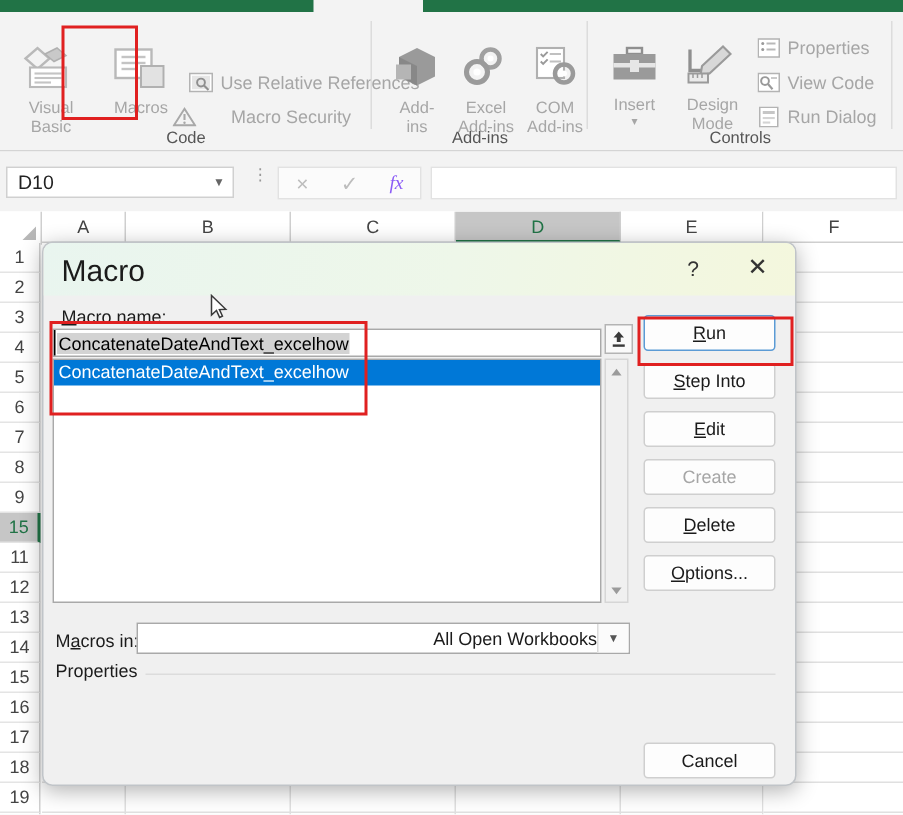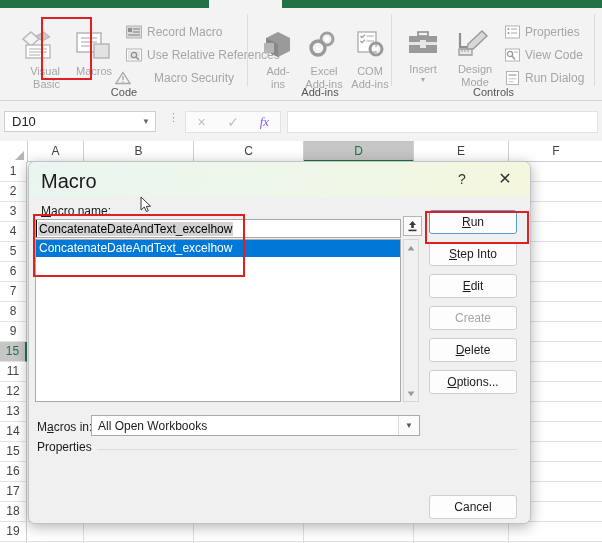--- a/index.html
+++ b/index.html
@@ -390,20 +390,21 @@
   }
   #macros-in-select {
     position: absolute;
     left: 62px; top: 253px;
     width: 329px; height: 21px;
     background: #ffffff;
     border: 1px solid #a9a9a9;
     box-sizing: border-box;
     display: flex;
     align-items: center;
+    text-align: right;
   }
   #macros-in-select .ms-text {
     flex: 1;
     padding-left: 6px;
     font-size: 12px;
     color: #1b1b1b;
   }
   #macros-in-select .ms-arrow {
     width: 20px;
     height: 100%;
@@ -455,21 +456,21 @@
 </head>
 <body>
 
 <div id="ribbon-strip"></div>
 <div id="ribbon-tab-active"></div>
 
 <div id="ribbon">
 
   <div class="ribbon-group" style="left:0; width:248px;">
 
-    <div class="big-btn" style="left:8px; top:22px; width:52px;text-align:right;">
+    <div class="big-btn" style="left:8px; top:22px; width:52px;">
       <span class="glyph">
         <svg width="40" height="30" viewBox="0 0 40 30">
           <path d="M3 9 L11 2 L19 9 L11 16 Z" fill="none" stroke="#b9b9b9" stroke-width="1.6"></path>
           <path d="M16 6 L24 2 L30 7 L22 11 Z" fill="#c9c9c9" stroke="#b0b0b0" stroke-width="1"></path>
           <rect x="6" y="15" width="24" height="13" fill="#fff" stroke="#b9b9b9" stroke-width="1.4"></rect>
           <line x1="9" y1="19" x2="27" y2="19" stroke="#c4c4c4" stroke-width="1.4"></line>
           <line x1="9" y1="22" x2="27" y2="22" stroke="#c4c4c4" stroke-width="1.4"></line>
           <line x1="9" y1="25" x2="20" y2="25" stroke="#c4c4c4" stroke-width="1.4"></line>
         </svg>
       </span>
@@ -483,32 +484,20 @@
           <rect x="5" y="3" width="24" height="19" fill="#fff" stroke="#b9b9b9" stroke-width="1.6"></rect>
           <line x1="9" y1="8" x2="25" y2="8" stroke="#c4c4c4" stroke-width="1.6"></line>
           <line x1="9" y1="12" x2="25" y2="12" stroke="#c4c4c4" stroke-width="1.6"></line>
           <line x1="9" y1="16" x2="19" y2="16" stroke="#c4c4c4" stroke-width="1.6"></line>
           <rect x="22" y="14" width="15" height="14" fill="#e2e2e2" stroke="#b0b0b0" stroke-width="1.3"></rect>
         </svg>
       </span>
       <span>Macros</span>
     </div>
 
-    <div class="small-btn" style="left:126px; top:16px;">
-      <span class="sicon">
-        <svg width="16" height="14" viewBox="0 0 16 14">
-          <rect x="0.5" y="1" width="15" height="12" fill="#d9d9d9" stroke="#b3b3b3"></rect>
-          <rect x="2" y="3" width="4" height="4" fill="#8f8f8f"></rect>
-          <line x1="7" y1="4" x2="14" y2="4" stroke="#8f8f8f" stroke-width="1.2"></line>
-          <line x1="7" y1="7" x2="14" y2="7" stroke="#8f8f8f" stroke-width="1.2"></line>
-          <line x1="2" y1="10" x2="14" y2="10" stroke="#8f8f8f" stroke-width="1.2"></line>
-        </svg>
-      </span>
-      <span>Record Macro</span>
-    </div>
 
     <div class="small-btn" style="left:126px; top:39px;">
       <span class="sicon">
         <svg width="16" height="14" viewBox="0 0 16 14">
           <rect x="0.5" y="1" width="15" height="12" fill="#fff" stroke="#b3b3b3"></rect>
           <rect x="2" y="2.5" width="12" height="9" fill="#e6e6e6"></rect>
           <circle cx="8" cy="7" r="2.6" fill="none" stroke="#8f8f8f" stroke-width="1.3"></circle>
           <line x1="10" y1="9" x2="13" y2="12" stroke="#8f8f8f" stroke-width="1.4"></line>
         </svg>
       </span>

